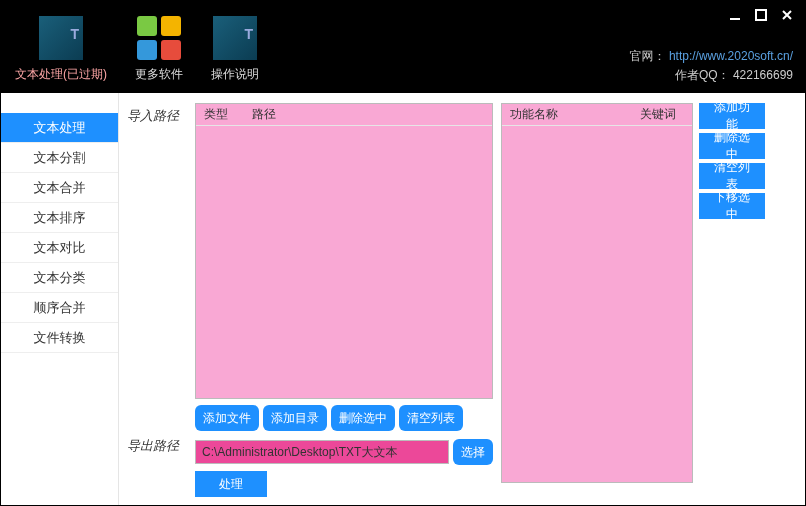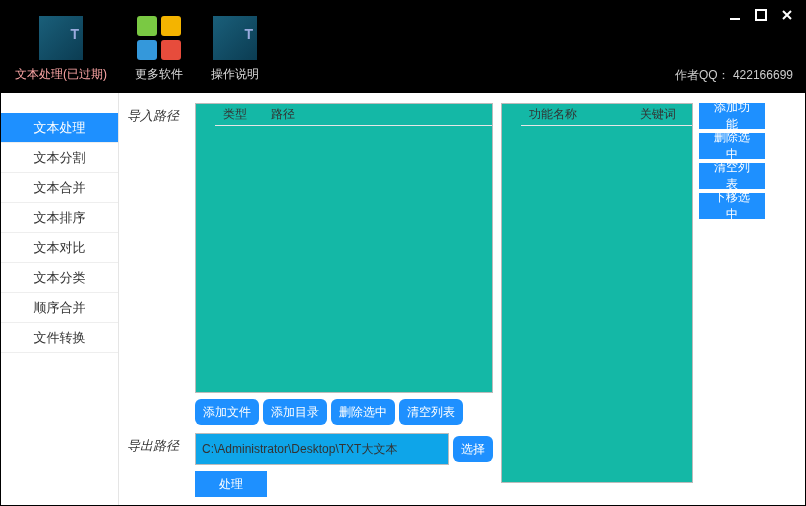--- a/index.html
+++ b/index.html
@@ -26,32 +26,32 @@
 .side-item { height: 30px; line-height: 30px; text-align: center; color: #333; font-size: 13px; border-bottom: 1px solid #eee; cursor: pointer; }
 .side-item.active { background: #1e90ff; color: #fff; }
 
 .main { flex: 1; padding: 10px 10px 8px 8px; display: flex; }
 
 .left-col { width: 68px; color: #333; font-size: 13px; padding-top: 4px; }
 .left-col .row-lbl { height: 20px; font-style: italic; }
 .left-col .row-lbl.import { margin-bottom: 310px; }
 
 .center-block { width: 298px; display: flex; flex-direction: column; }
-.listbox { border: 1px solid #bbb; height: 298px; background: #14b8a6; padding-left: 19px; }
+.listbox { border: 1px solid #bbb; height: 298px; background: #f9a8d4; }
 .listbox .cols { display: flex; height: 22px; align-items: center; border-bottom: 1px solid #e6e6e6; color: #333; font-size: 12px; }
 .listbox .col { padding: 0 8px; }
 .listbox .col.type { width: 48px; }
 .listbox .col.path { flex: 1; }
 
 .btn-row { display: flex; gap: 4px; margin-top: 6px; }
 .btn { background: #1e90ff; color: #fff; border: none; height: 26px; padding: 0 10px; font-size: 12px; cursor: pointer; display: inline-flex; align-items: center; justify-content: center; font-family: inherit; }
 .btn.small { padding: 0 8px; border-radius: 6px; }
 
 .export-row { display: flex; align-items: center; gap: 4px; margin-top: 8px; }
-.export-input { flex: 1; height: 32px; border: 1px solid #bbb; padding: 0 6px; font-size: 12px; background: #0ea5e9; color: #333; font-family: inherit; }
+.export-input { flex: 1; height: 24px; border: 1px solid #bbb; padding: 0 6px; font-size: 12px; background: #ec4899; color: #333; font-family: inherit; }
 
 .process-row { margin-top: 6px; }
 
 .right-list { width: 192px; margin-left: 8px; }
 .right-list .listbox { height: 380px; }
 .right-list .cols .col.fn { flex: 1; }
 .right-list .cols .col.kw { width: 60px; }
 
 .action-col { width: 66px; margin-left: 6px; display: flex; flex-direction: column; gap: 4px; }
 .action-col .btn { width: 100%; }
@@ -113,20 +113,24 @@
       </div>
       <div class="win-btn">
         <svg width="14" height="14" viewBox="0 0 14 14">
             <path d="M3 3 L11 11 M11 3 L3 11" stroke="#fff" stroke-width="2"></path>
           </svg>
       </div>
     </div>
 
     <div class="header-info">
       <div>
+        <span>官网：</span>
+        <a>http://www.2020soft.cn/</a>
+      </div>
+      <div>
         <span>作者QQ：</span>
         <span>422166699</span>
       </div>
     </div>
   </div>
 
   <div class="body">
 
     <div class="sidebar">
       <div class="side-item active">文本处理</div>

